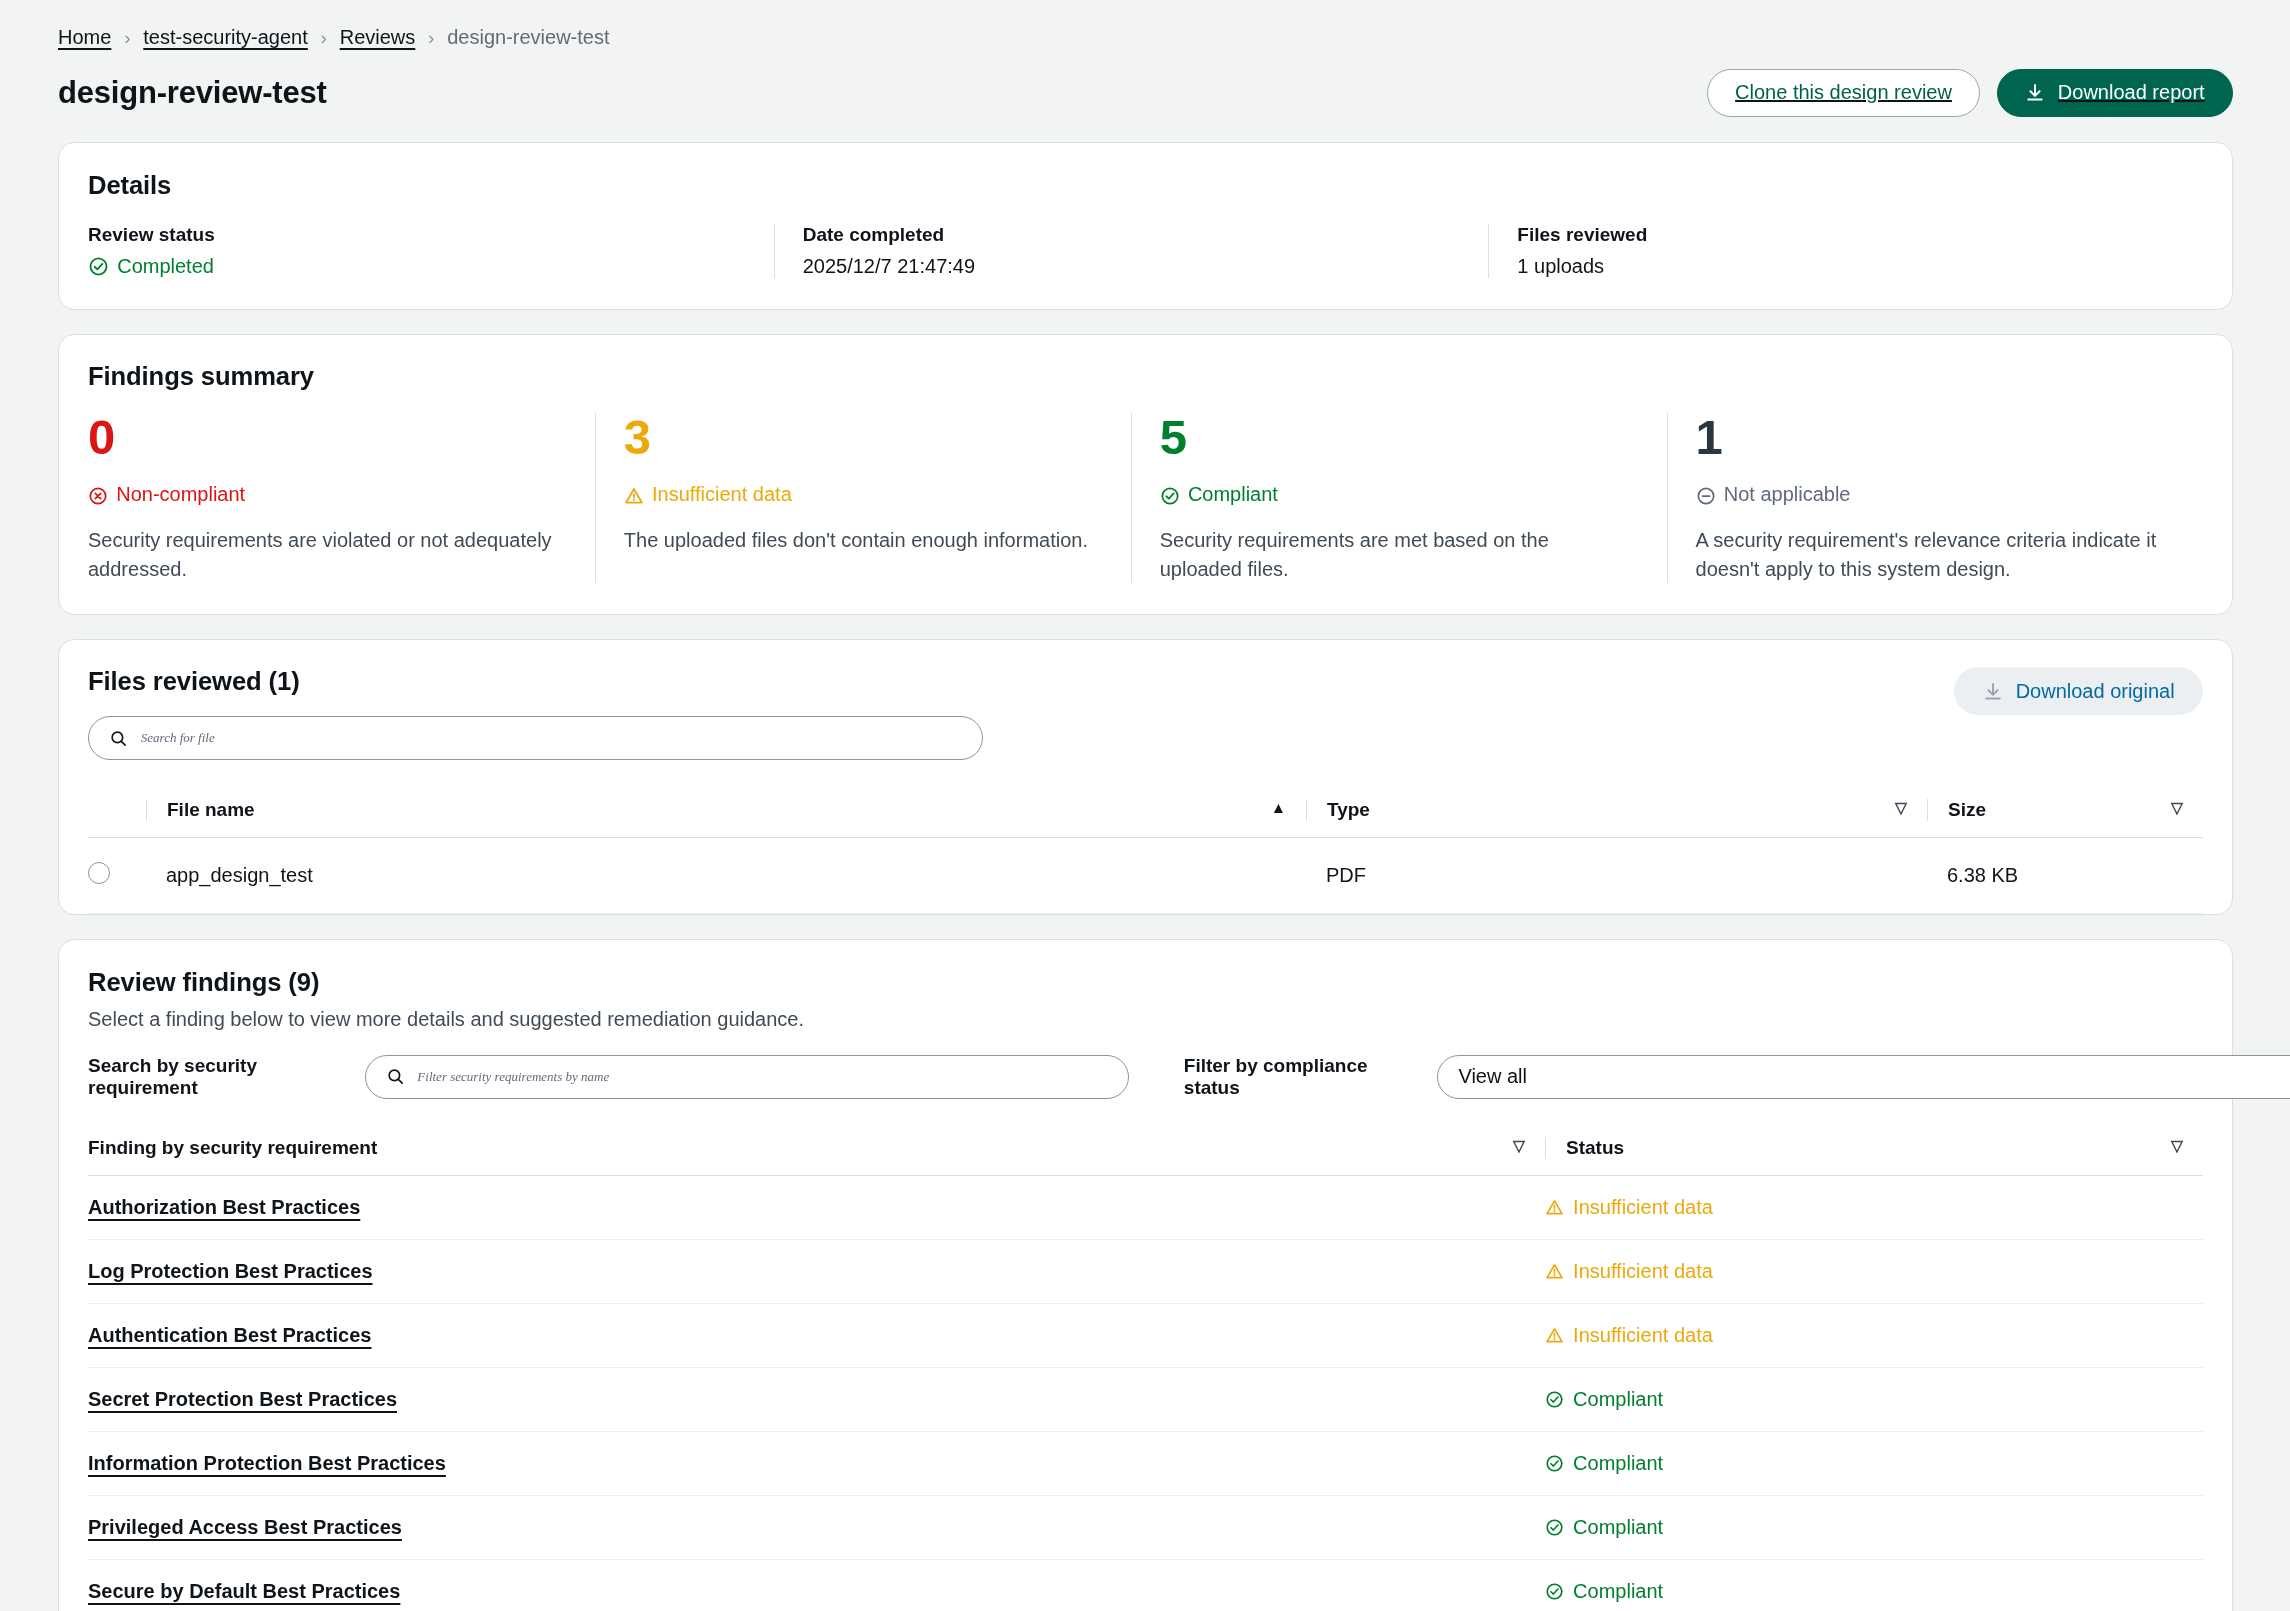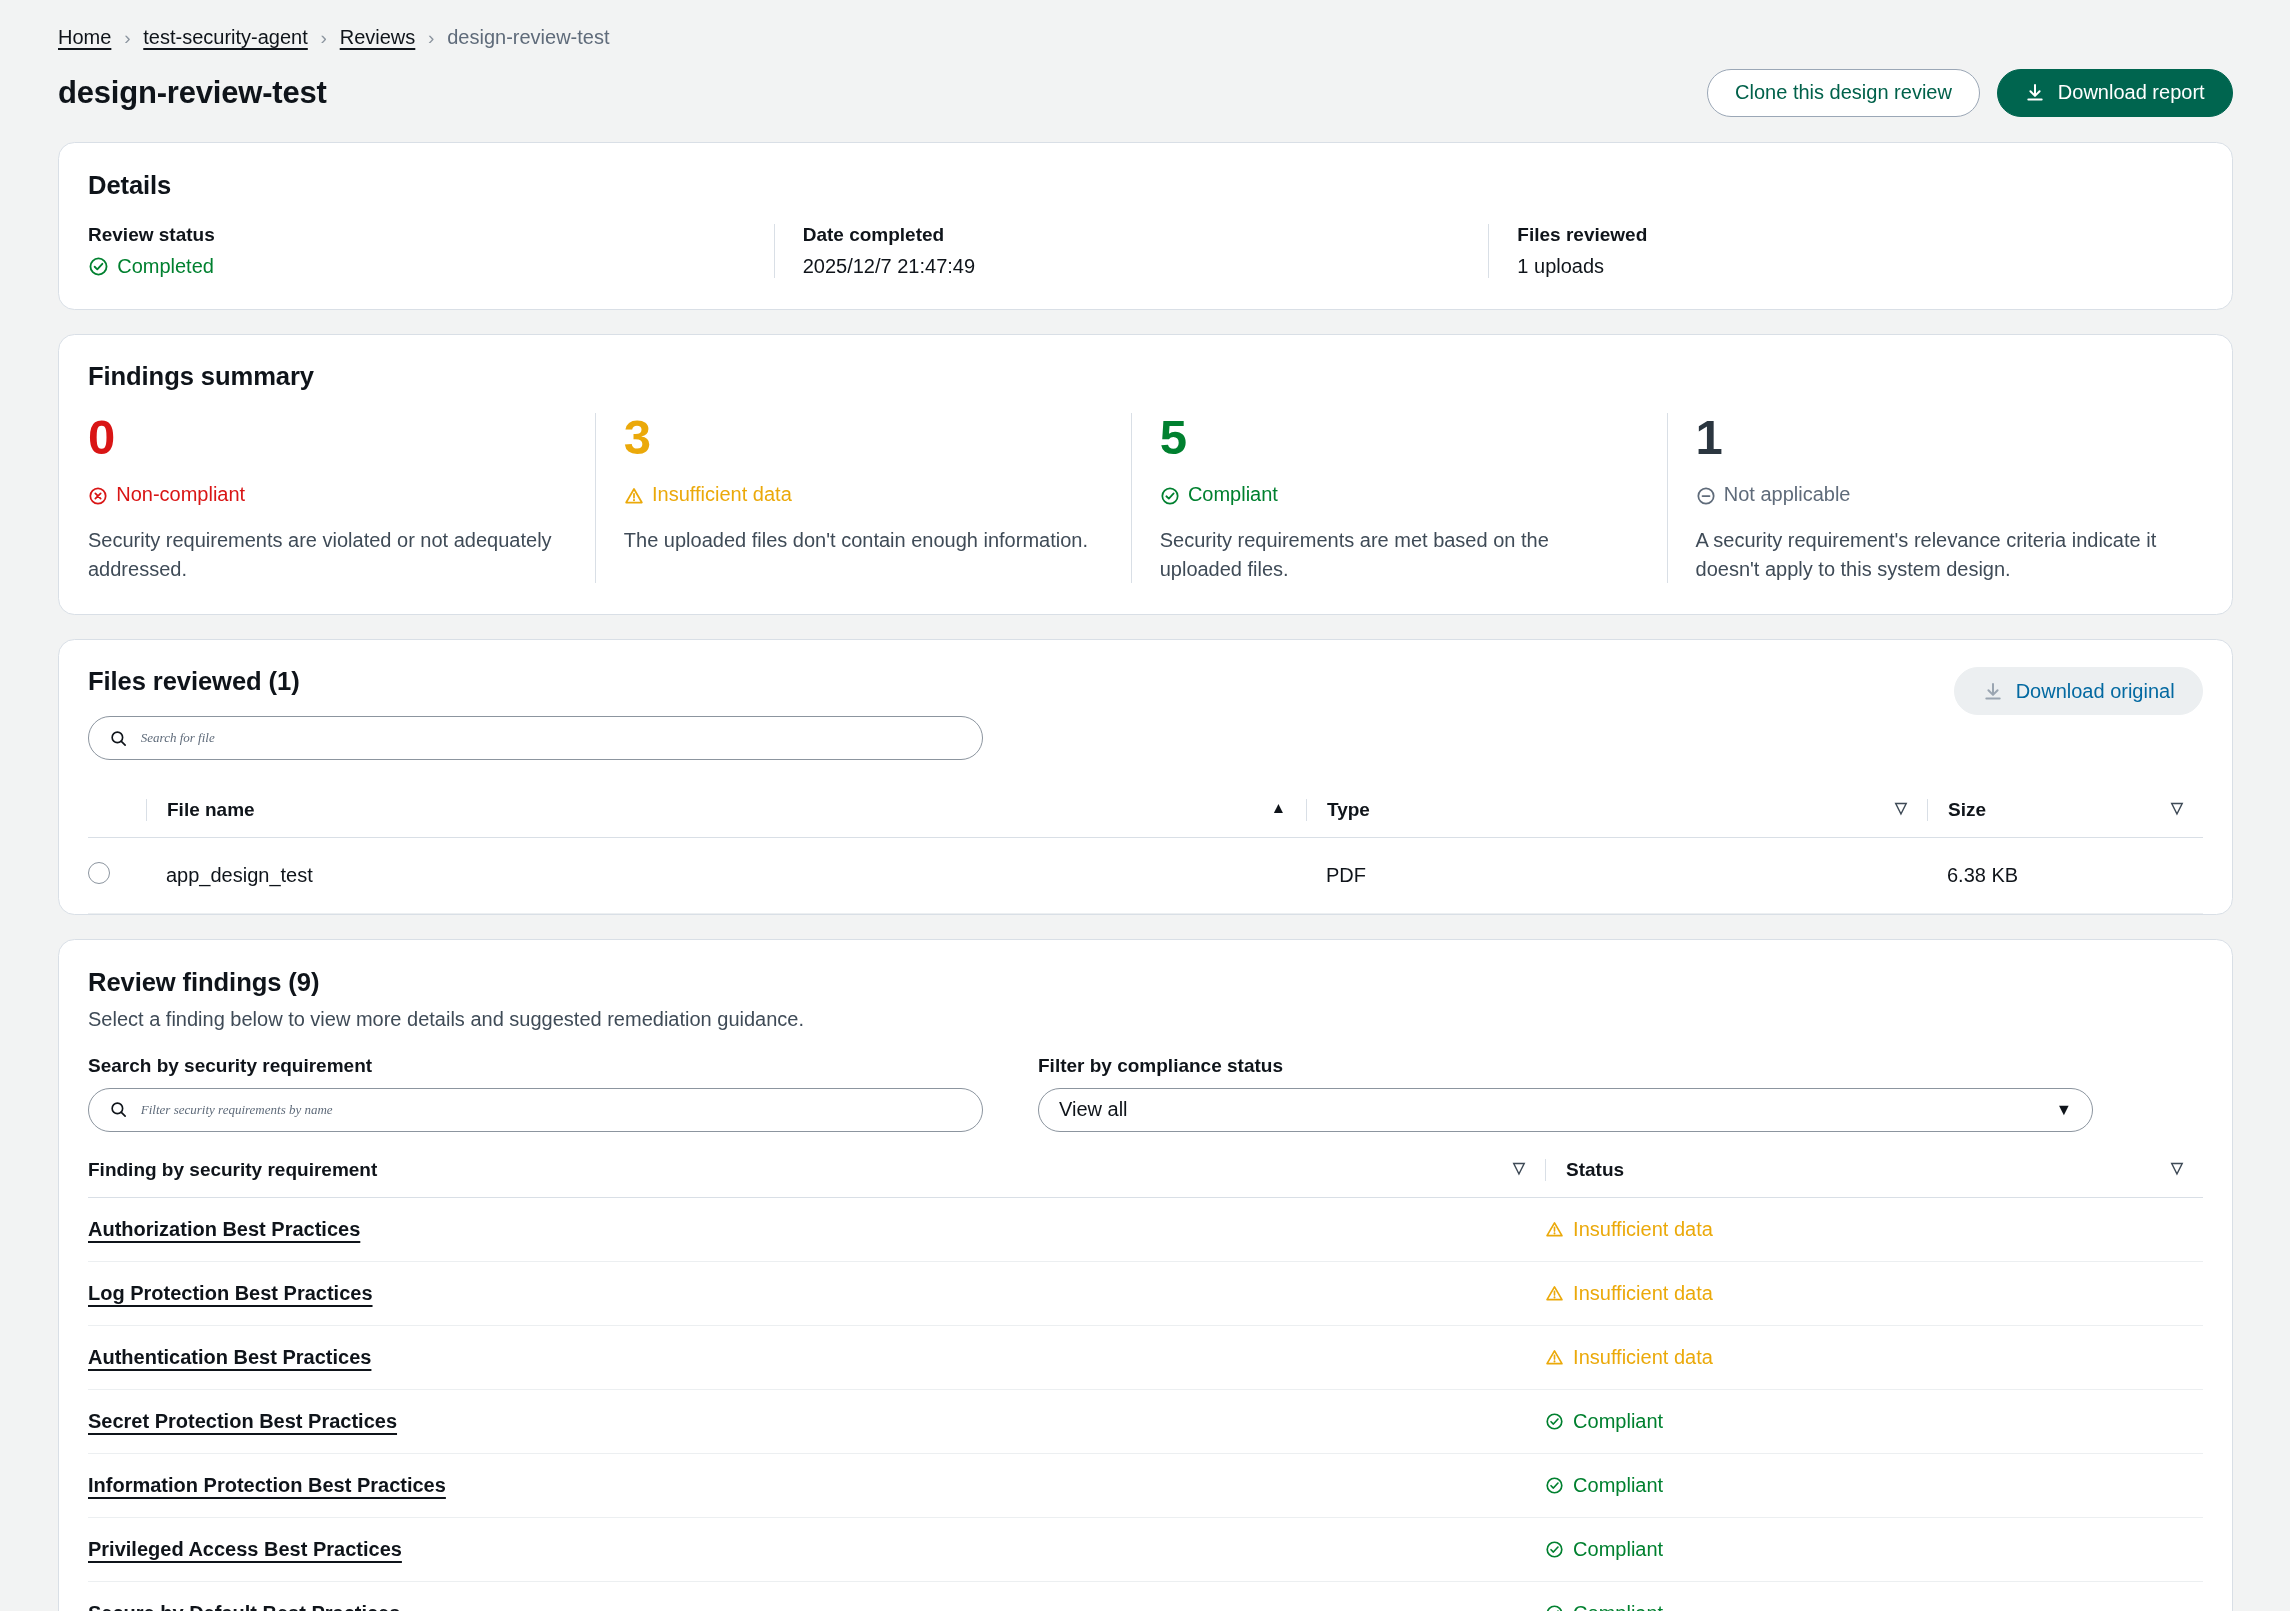--- a/index.html
+++ b/index.html
@@ -27,21 +27,21 @@
   .crumb-current { color: #5f6b7a; white-space: nowrap; font-weight: 400; }
   .crumb-sep { color: #8c959f; font-size: 19px; }
 
   
   .page-header {
     display: flex; align-items: center; justify-content: space-between;
     margin-top: 20px; height: 51px;
   }
   .page-title { font-size: 31px; font-weight: 700; letter-spacing: -0.2px; }
 
-  .header-actions { display: flex; align-items: center; gap: 16.4px; }
+  .header-actions { display: flex; align-items: center; gap: 16.4px; text-decoration: underline; }
   .btn {
     height: 48px; border-radius: 24px; font-size: 20px;
     display: inline-flex; align-items: center; justify-content: center;
     gap: 12.8px; cursor: pointer; white-space: nowrap;
     font-family: "Liberation Sans", sans-serif;
   }
   .btn-normal {
     background: #ffffff; border: 1.8px solid #9ba7b6;
     color: #0d6f4e; color: #00614a; padding: 0 27.4px;
   }
@@ -131,21 +131,21 @@
     width: 22px; height: 22px; border-radius: 50%;
     border: 1.8px solid #8c959f; background: #fff; display: inline-block;
     cursor: pointer;
   }
 
   
   .findings-card { padding: 27.4px 29px 29px 29px; }
   .findings-sub { font-size: 20px; color: #3f4b57; margin-top: 11px; }
 
   .filters { display: flex; gap: 55px; margin-top: 24px; }
-  .filter-group { display: flex; flex-direction: column; }
+  .filter-group { display: flex; flex-direction: row; gap: 36px; }
   .filter-label { font-size: 19px; font-weight: 700; margin-bottom: 11px; }
   .select-box {
     height: 44px; width: 1055px; border: 0.9px solid #8c959f; border-radius: 22px;
     display: flex; align-items: center; justify-content: space-between;
     padding: 0 20px; font-size: 20px; background: #fff; cursor: pointer;
   }
   .caret { font-size: 16.4px; color: #0f141a; }
 
   .findings-tbl { margin-top: 27.4px; }
   .findings-tbl th {

